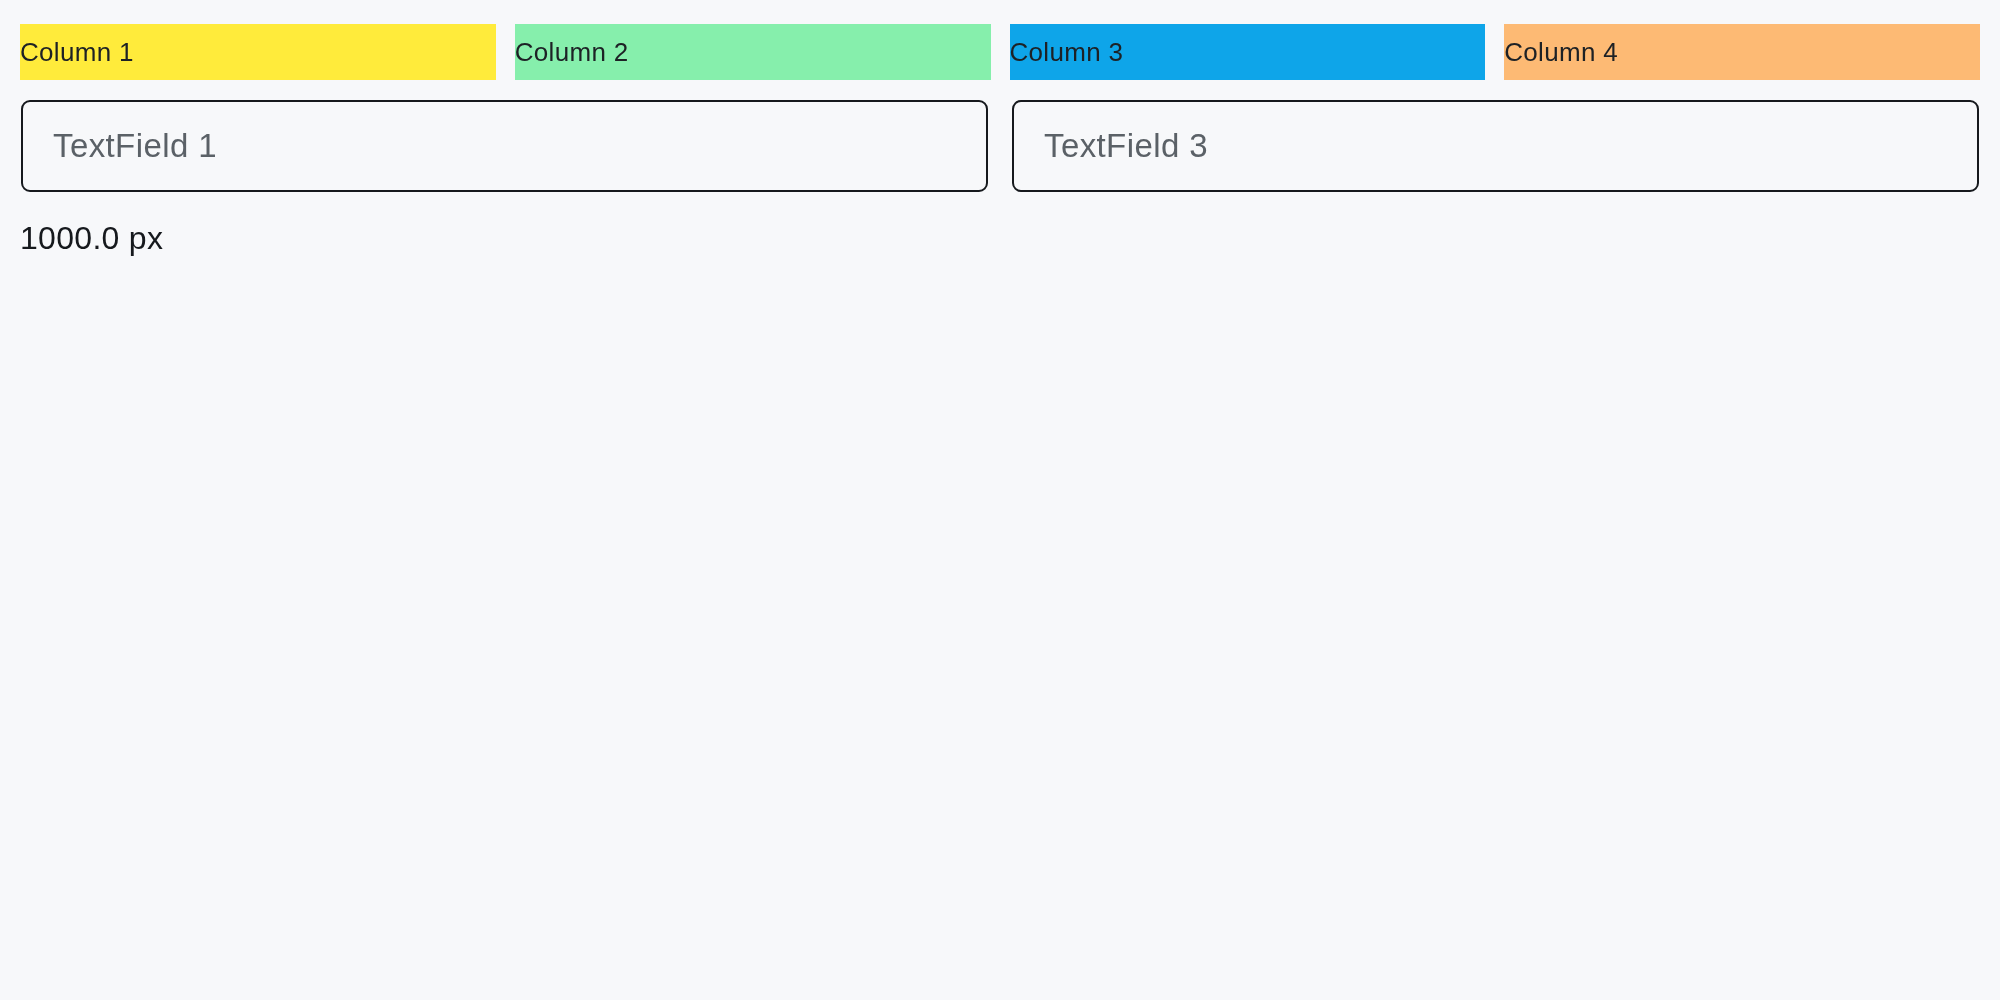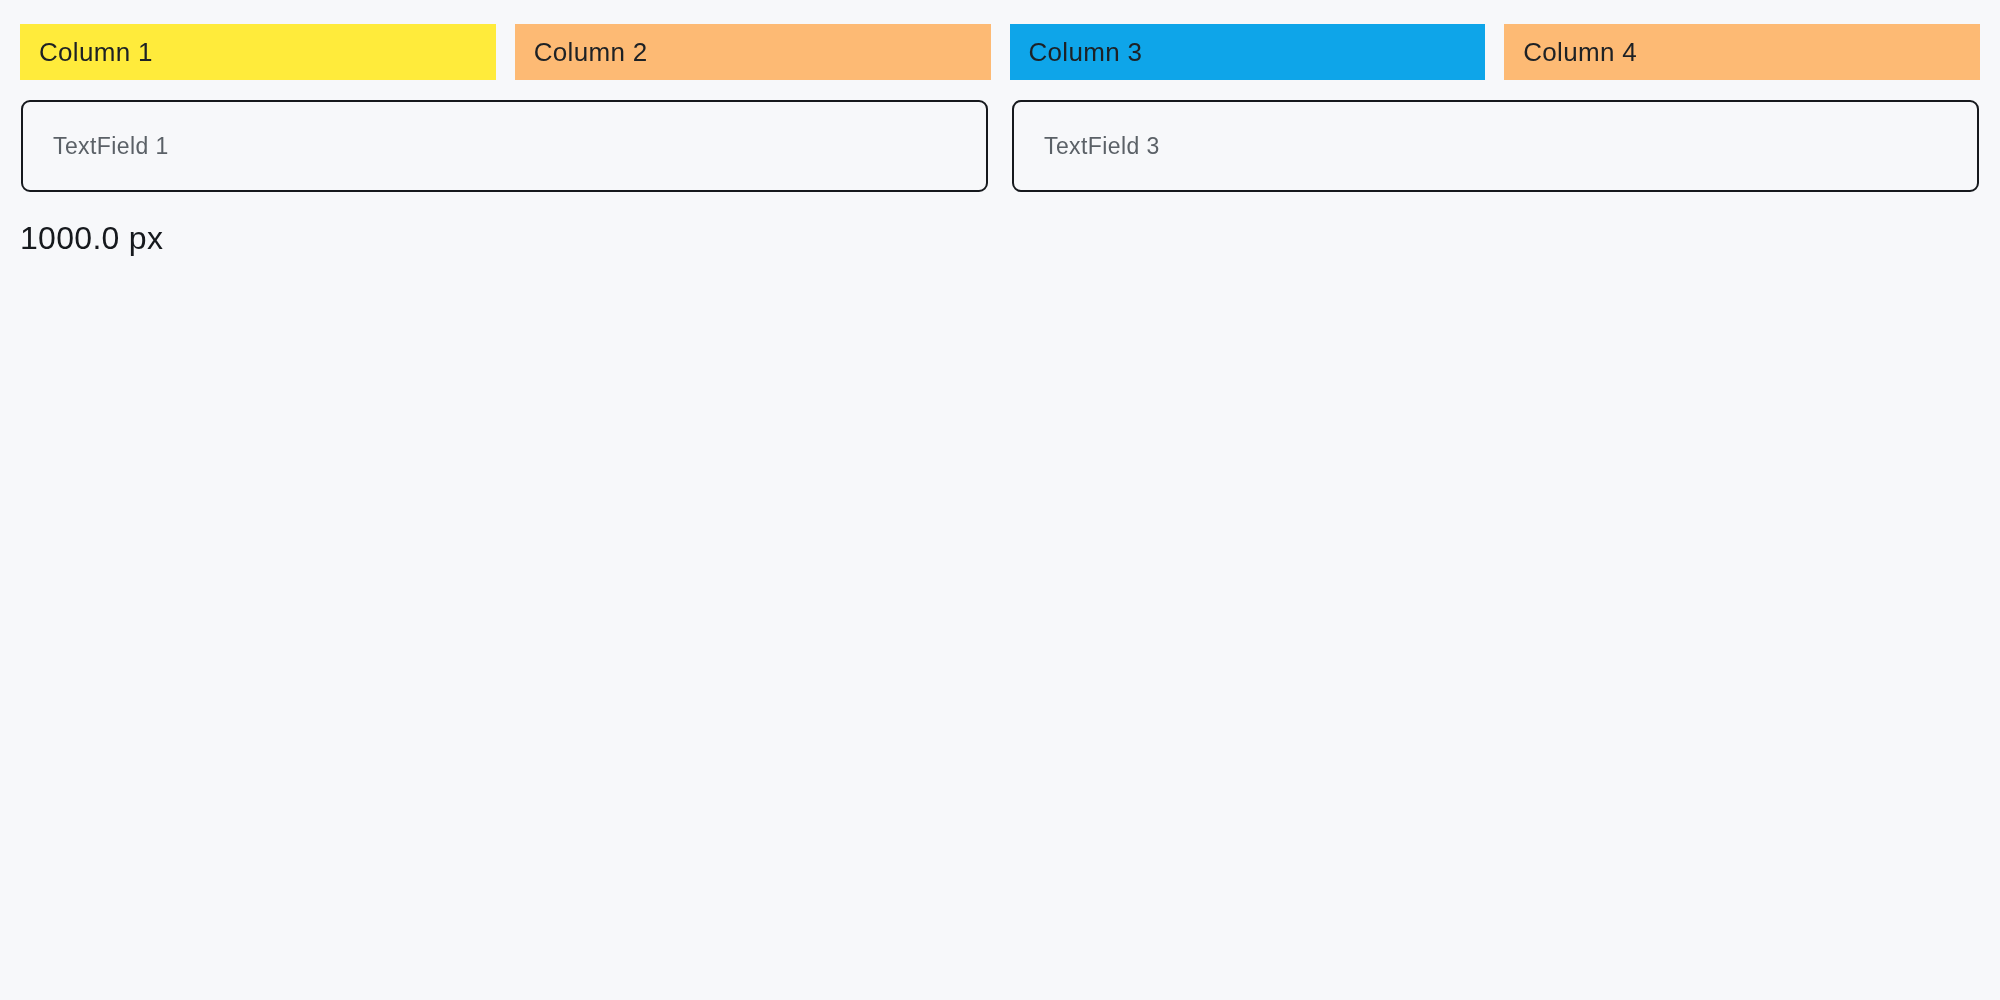--- a/index.html
+++ b/index.html
@@ -22,21 +22,20 @@
   .columns-row {
     display: flex;
     gap: 19px;
     margin: 24px 20px 0 20px;
   }
   .column-chip {
     flex: 1 1 0;
     height: 56px;
     display: flex;
     align-items: center;
-    padding-left: 19px;
     box-sizing: border-box;
     font-size: 26px;
     letter-spacing: 0.3px;
     color: #1d2125;
   }
 
   
   .fields-row {
     display: flex;
     gap: 24px;
@@ -44,21 +43,21 @@
   }
   .textfield {
     flex: 1 1 0;
     height: 92px;
     box-sizing: border-box;
     background: transparent;
     border: 2px solid #16191d;
     border-radius: 9px;
     padding: 0 20px 0 30px;
     font-family: "Liberation Sans", "DejaVu Sans", sans-serif;
-    font-size: 23px;
+    font-size: 33px;
     letter-spacing: 0.4px;
     color: #2b2f34;
     outline: none;
   }
   .textfield::placeholder {
     color: #5b6167;
     opacity: 1;
   }
 
   
@@ -69,21 +68,21 @@
     color: #16191d;
   }
 </style>
 </head>
 <body>
 
 <div class="app" style="background-color: rgb(247, 248, 250);">
 
   <div class="columns-row">
     <div class="column-chip" style="background-color: rgb(255, 235, 59);">Column 1</div>
-    <div class="column-chip" style="background-color: #fdba74;">Column 2</div>
+    <div class="column-chip" style="background-color: #86efac;">Column 2</div>
     <div class="column-chip" style="background-color: #0ea5e9;">Column 3</div>
     <div class="column-chip" style="background-color: #fdba74;">Column 4</div>
   </div>
 
   <div class="fields-row">
     <input type="text" class="textfield" placeholder="TextField 1" style="">
     <input type="text" class="textfield" placeholder="TextField 3" style="">
   </div>
 
   <div class="size-label">1000.0 px</div>

